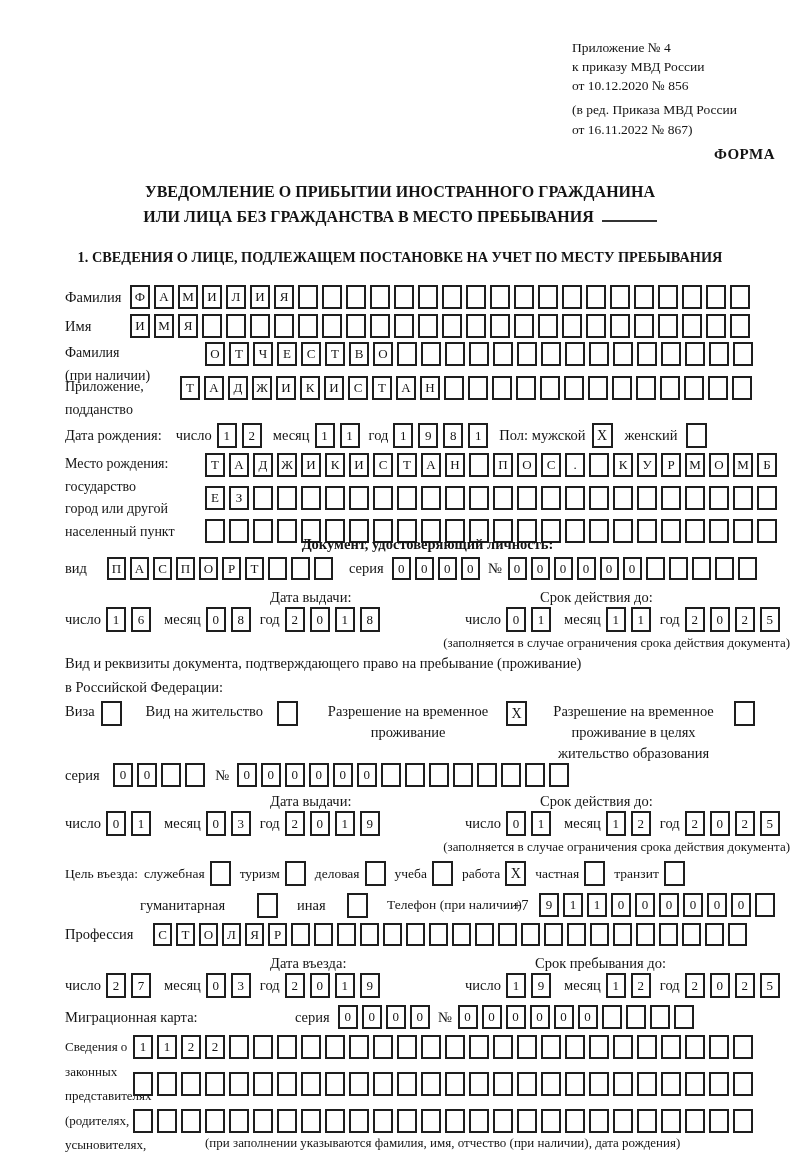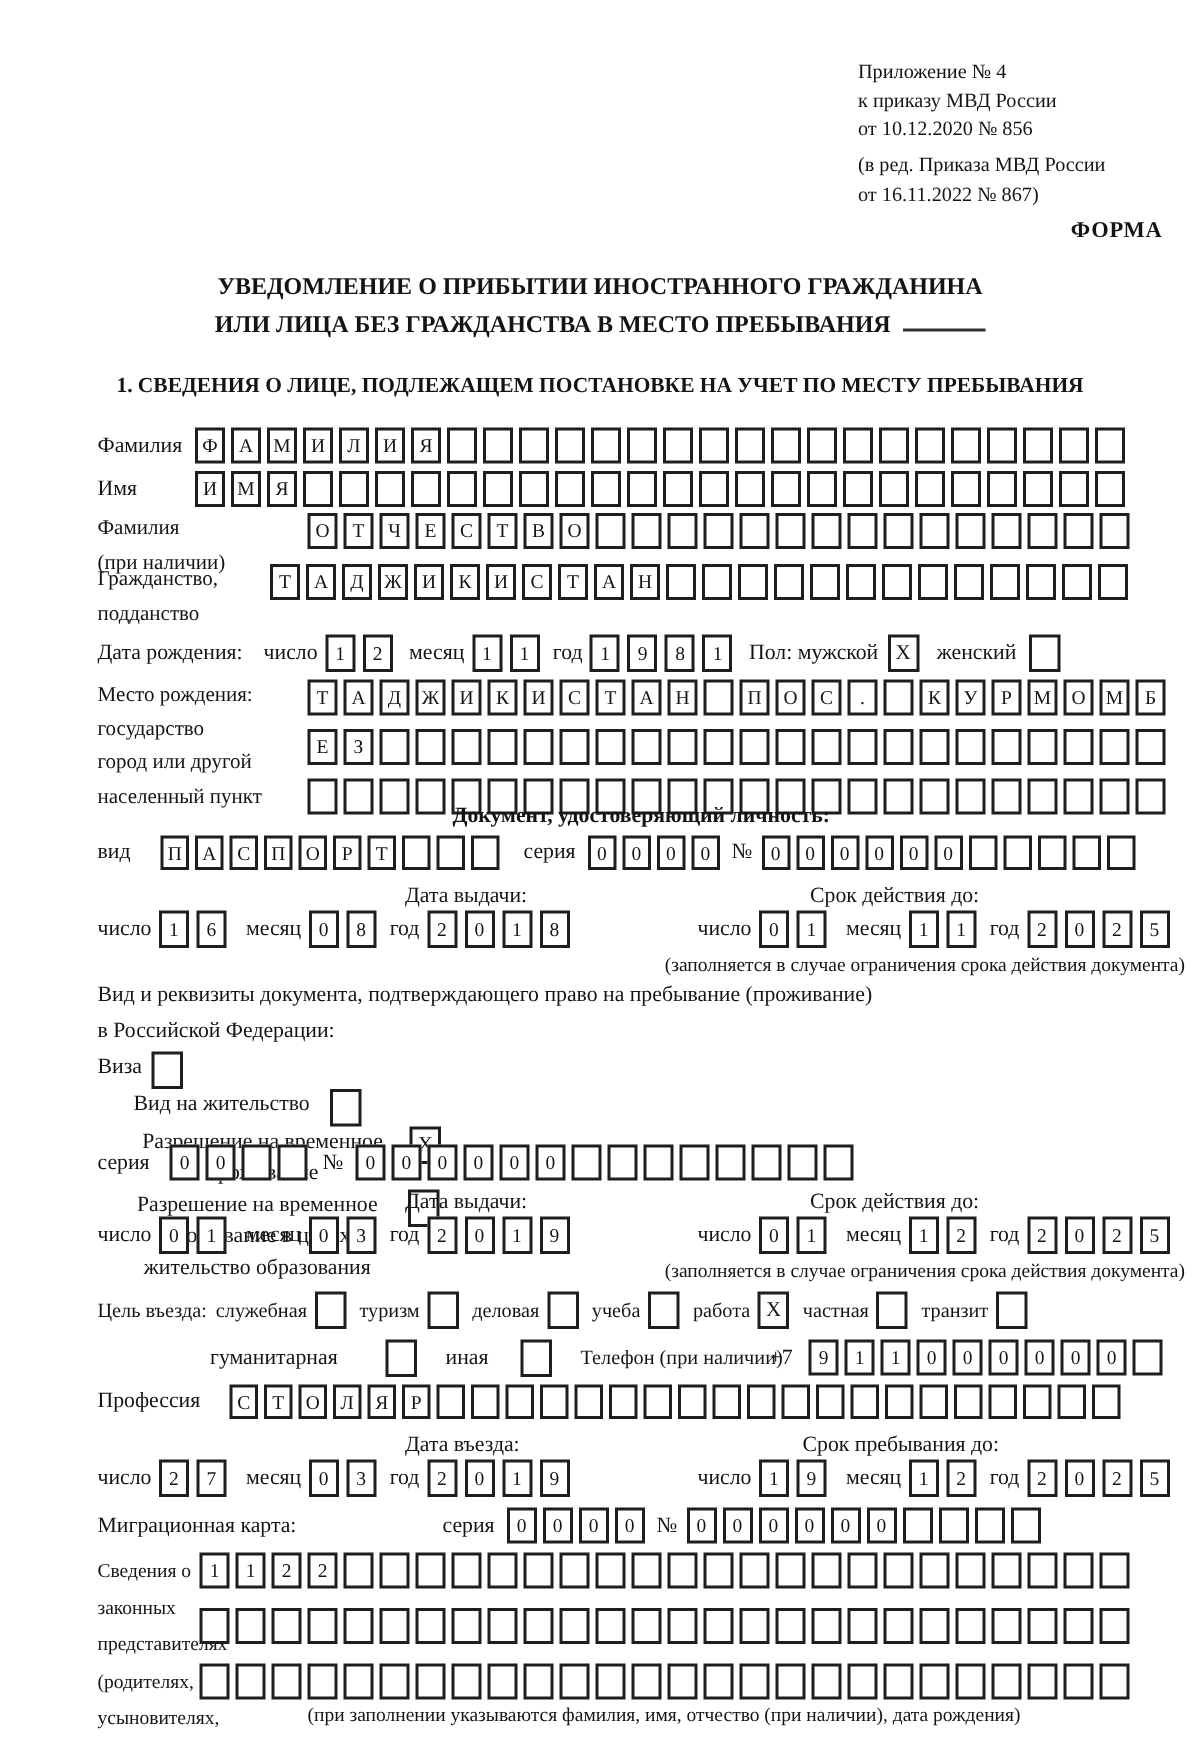--- a/index.html
+++ b/index.html
@@ -159,21 +159,21 @@
         <span class="cell"></span>
         <span class="cell"></span>
         <span class="cell"></span>
         <span class="cell"></span>
         <span class="cell"></span>
       </span>
   </div>
 
   <div class="arow" style="top:93px;">
     <span class="lblcol" style="width:115px;">
-      <span>Гражданство,</span>
+      <span>Приложение,</span>
       <span>подданство</span>
     </span>
     <span class="boxes">
         <span class="cell">Т</span>
         <span class="cell">А</span>
         <span class="cell">Д</span>
         <span class="cell">Ж</span>
         <span class="cell">И</span>
         <span class="cell">К</span>
         <span class="cell">И</span>
@@ -402,21 +402,21 @@
     <span class="note" style="position:absolute;right:0;">(заполняется в случае ограничения срока действия документа)</span>
   </div>
 
   <div class="arow" style="top:372px;">
     <span>Вид и реквизиты документа, подтверждающего право на пребывание (проживание)</span>
   </div>
   <div class="arow" style="top:396px;">
     <span>в Российской Федерации:</span>
   </div>
 
-  <div class="arow" style="top:418px;flex-direction:column;">
+  <div class="arow" style="top:418px;">
     <span class="opt">
       <span class="opt-label" style="margin-right:6px;">
           <span>Виза</span>
         </span>
       <span class="checkbox"></span>
     </span>
     <span class="opt" style="margin-left:24px;">
       <span class="opt-label" style="margin-right:14px;">
           <span>Вид на жительство</span>
         </span>

